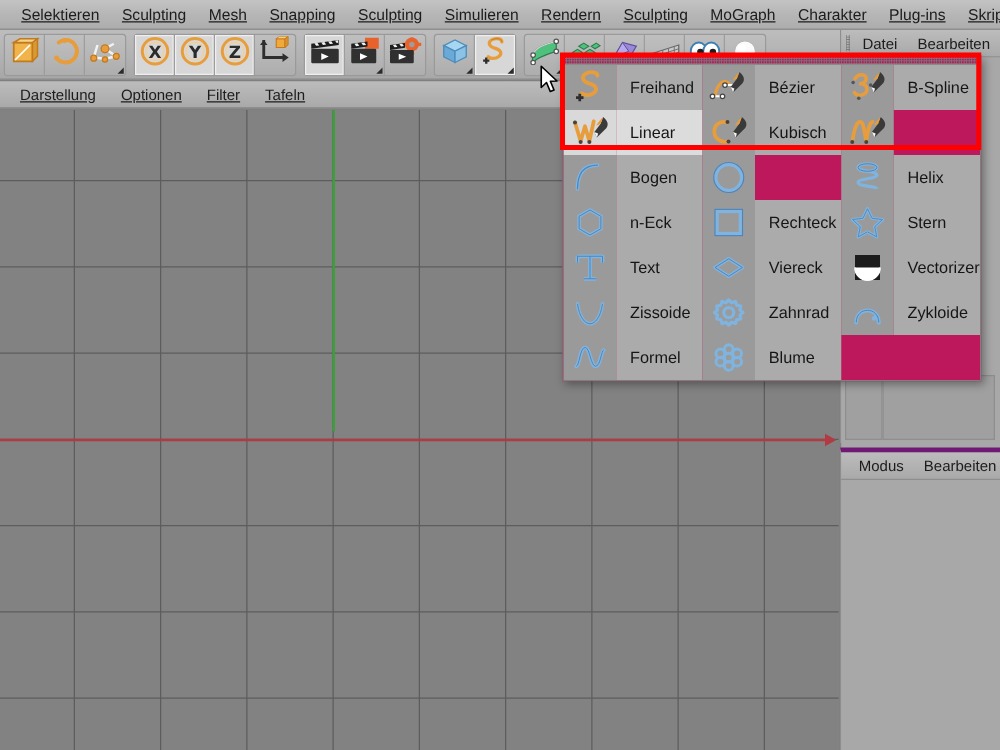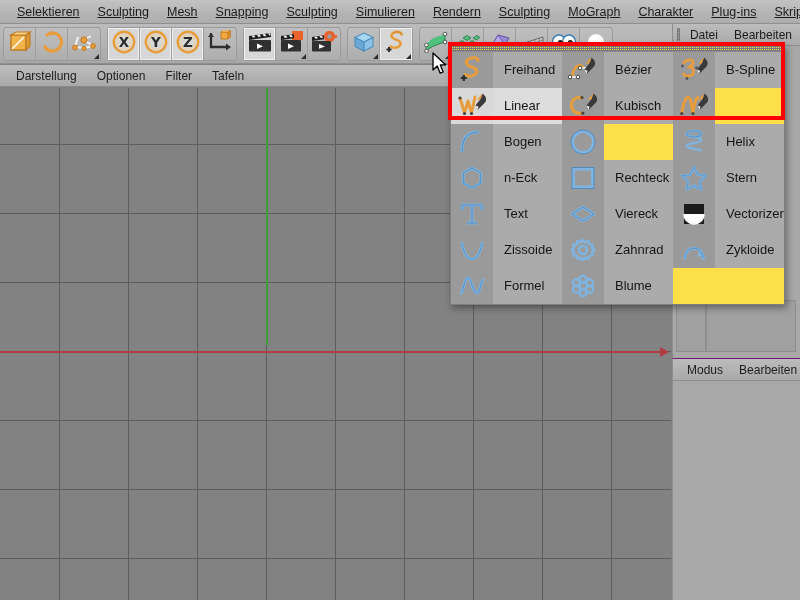--- a/index.html
+++ b/index.html
@@ -49,21 +49,21 @@
   }
   .tbtn svg, .tbtn .glyph { pointer-events:none; }
 
   
   .vpbar {
     position:absolute; left:0; top:65px; width:672px; height:22px;
     background:linear-gradient(to bottom,#bcbcbc,#a9a9a9);
     border-bottom:1px solid #8a8a8a;
     display:flex; align-items:center; padding-left:6px;
   }
-  .vpbar .mi { font-size:12px; color:#1c1c1c; padding:0 10px; line-height:20px; cursor:default; }
+  .vpbar .mi { font-size:12px; color:#1c1c1c; padding:0 10px; line-height:20px; cursor:default;text-decoration:underline; }
 
   
   .viewport {
     position:absolute; left:0; top:88px; width:671px; height:512px;
     background:#828282; overflow:hidden;
   }
   .grid-v, .grid-h { position:absolute; background:#5d5d5d; }
   .grid-v { width:1px; top:0; bottom:0; }
   .grid-h { height:1px; left:0; right:0; }
   .axis-y { position:absolute; width:2px; background:#3aa03a; top:-8px; }
@@ -93,21 +93,21 @@
     background-size:2px 2px; opacity:.85;
   }
   .rpanel-body { background:#a8a8a8; width:100%; height:100%; }
   .obj-stub {
     position:absolute; background:#a0a0a0; border:1px solid #8e8e8e;
   }
 
   
   .palette {
     position:absolute; left:450px; top:44px; width:335px;
-    background:#fde047;
+    background:#be185d;
     border:1px solid #7e7e7e;
     box-shadow:2px 3px 7px rgba(0,0,0,.38);
     z-index:40;
   }
   .palette-grip {
     height:7px; width:100%;
     background-image:
       repeating-linear-gradient(0deg,#787878 0px,#787878 1px,transparent 1px,transparent 2px),
       repeating-linear-gradient(90deg,#787878 0px,#787878 1px,transparent 1px,transparent 2px);
     background-size:2px 2px;
@@ -377,21 +377,21 @@
       <div class="gripdots"></div>
     <div class="mi">Datei</div>
         <div class="mi">Bearbeiten</div>
       </div>
     <div class="rpanel-body"></div>
   </div>
 
   <div class="obj-stub" style="left:676px; top:300px; width:30px; height:52px;"></div>
   <div class="obj-stub" style="left:706px; top:300px; width:90px; height:52px;"></div>
 
-  <div class="rpanel" style="left:672px; top:358px; width:128px; height:242px; border-top:1px solid #701a75;">
+  <div class="rpanel" style="left:672px; top:358px; width:128px; height:242px; border-top:4px solid #701a75;">
     <div class="rpanel-head" id="attrhead">
       <div class="gripdots"></div>
     <div class="mi">Modus</div>
         <div class="mi">Bearbeiten</div>
       </div>
     <div class="rpanel-body"></div>
   </div>
 
   <div class="palette">
     <div class="palette-grip"></div>

